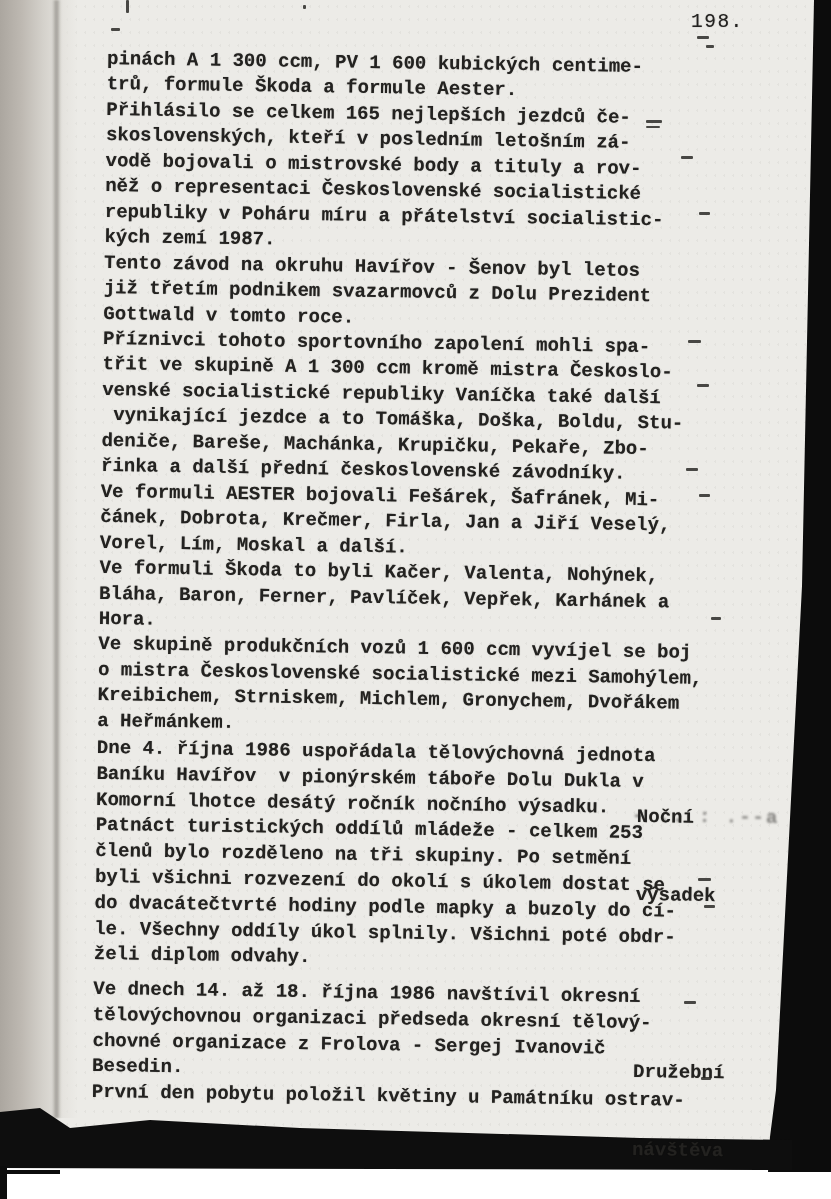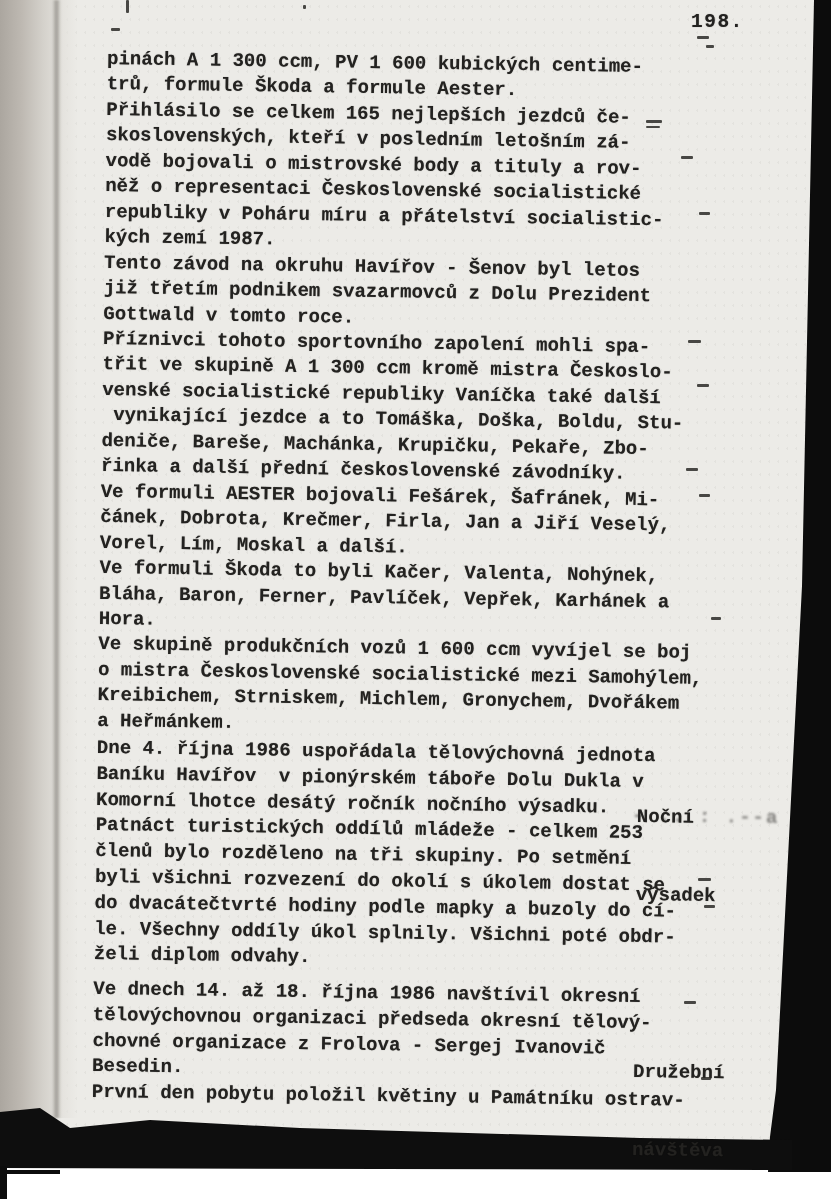--- a/index.html
+++ b/index.html
@@ -69,21 +69,21 @@
   .tline{white-space:pre;}
   .margin-note{position:absolute;line-height:26px;white-space:pre;}
   .margin-note-1{left:541px;top:744px;}
   .margin-note-2{left:541px;top:999px;}
   .smudge{
     position:absolute;left:536px;top:797px;width:190px;
     filter:blur(1.2px);opacity:.5;letter-spacing:2px;white-space:pre;
   }
   .page-number{
     position:absolute;left:691px;top:11px;
-    color:#232220;font-size:19.5px;font-weight:700;letter-spacing:1.5px;
+    color:#232220;font-size:19.5px;font-weight:400;letter-spacing:1.5px;
     text-shadow:0 0 1px rgba(30,28,25,.45);
   }
   .speck{position:absolute;background:#2b2a27;border-radius:1px;opacity:.85;}
 </style>
 </head>
 <body>
 
 <div class="scan">
 
   <div class="paper"></div>

